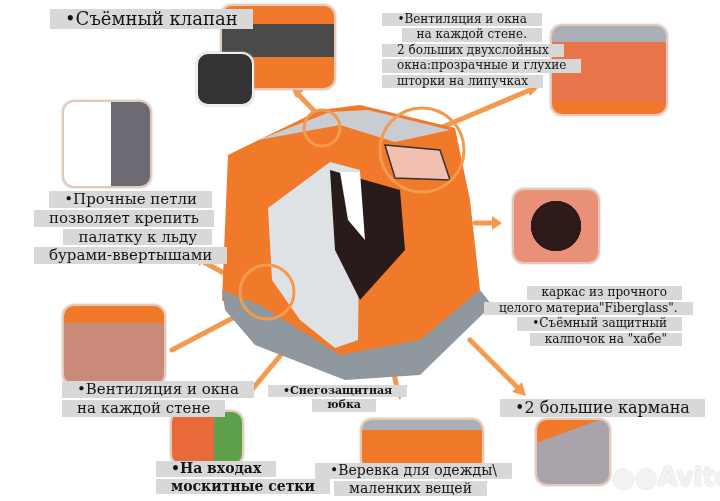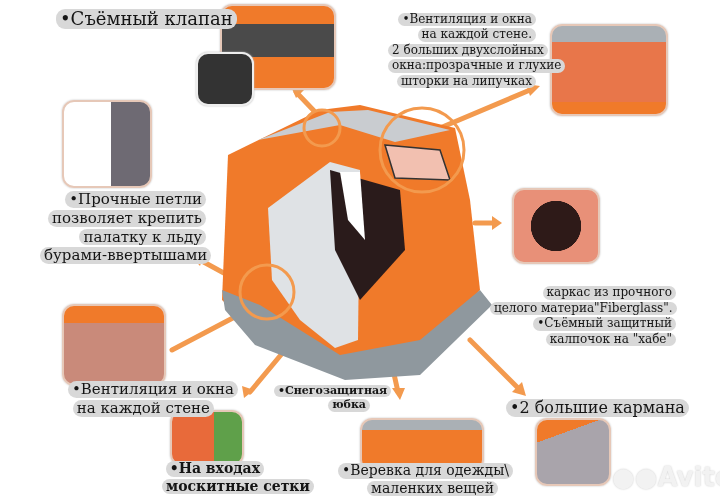--- a/index.html
+++ b/index.html
@@ -1,18 +1,18 @@
 <!DOCTYPE html>
 <html><head>
 <meta charset="utf-8">
 <style>
   html,body{margin:0;padding:0;}
   body{width:720px;height:501px;background:#ffffff;position:relative;overflow:hidden;font-family:"DejaVu Serif","Liberation Serif",serif;}
   .lbl{position:absolute;color:#151515;font-family:"DejaVu Serif","Liberation Serif",serif;text-align:right;line-height:1.12;}
-  .lbl span.ln{display:inline-block;background:#d8d8d8;border-radius:9px;padding:0 4px;margin:1px 12px;white-space:nowrap;}
+  .lbl span.ln{display:inline-block;background:#d8d8d8;border-radius:0;padding:0 15px;margin:1px 6px;white-space:nowrap;}
   .photo{position:absolute;border:2px solid #e6c8b8;border-radius:12px;overflow:hidden;box-shadow:0 0 2px #bbb;background:#f3e5dc;}
   svg.overlay{position:absolute;left:0;top:0;}
   .avito{position:absolute;left:612px;top:462px;color:#f2f2f2;font-family:"DejaVu Sans","Liberation Sans",sans-serif;font-size:26px;font-weight:bold;text-shadow:0 0 2px #c8c8c8;}
 </style>
 </head>
 <body>
 
 <svg class="overlay" width="720" height="501">
   <g stroke="#f39a4e" stroke-width="5" fill="none" stroke-linecap="round">
     <line x1="318" y1="115" x2="296" y2="92"></line>
@@ -100,20 +100,20 @@
 
 <div class="lbl" style="left:494px;top:398px;font-size:16px;text-align:left;">
   <span class="ln">•2 большие кармана</span>
 </div>
 
 <div class="lbl" style="left:150px;top:460px;width:126px;font-size:14px;font-weight:bold;">
   <span class="ln">•На входах</span><br>
   <span class="ln">москитные сетки</span>
 </div>
 
-<div class="lbl" style="left:326px;top:462px;width:184px;font-size:14px;">
+<div class="lbl" style="left:309px;top:462px;width:184px;font-size:14px;">
   <span class="ln">•Веревка для одежды\</span><br>
   <span class="ln">маленких вещей</span>
 </div>
 
 <div class="avito">
   <span>●●</span><span>Avito</span>
 </div>
 
 </body></html>

